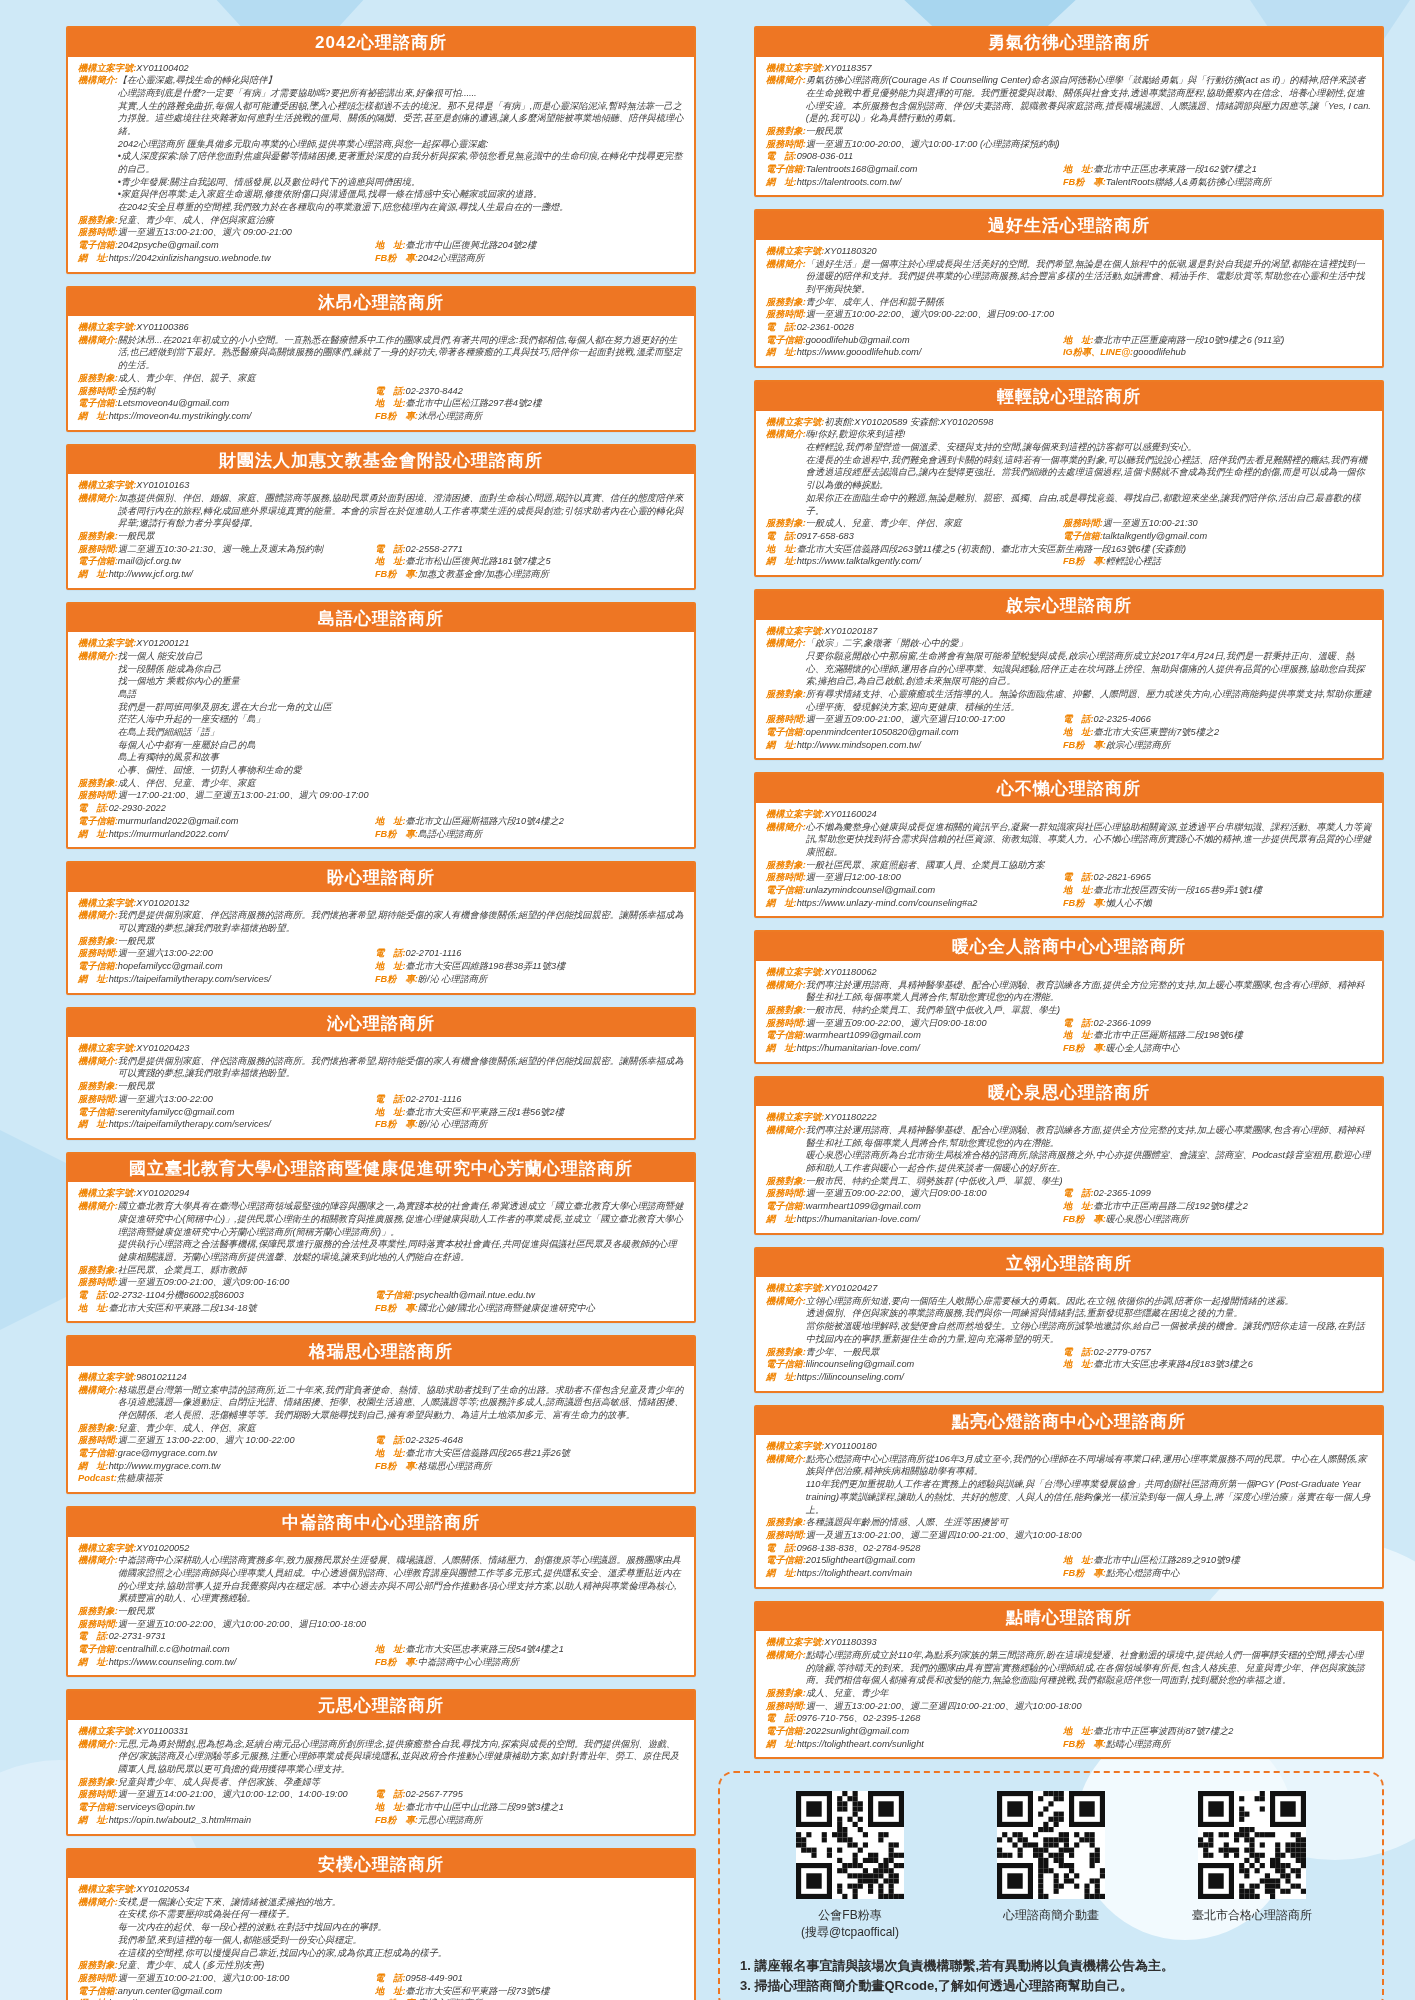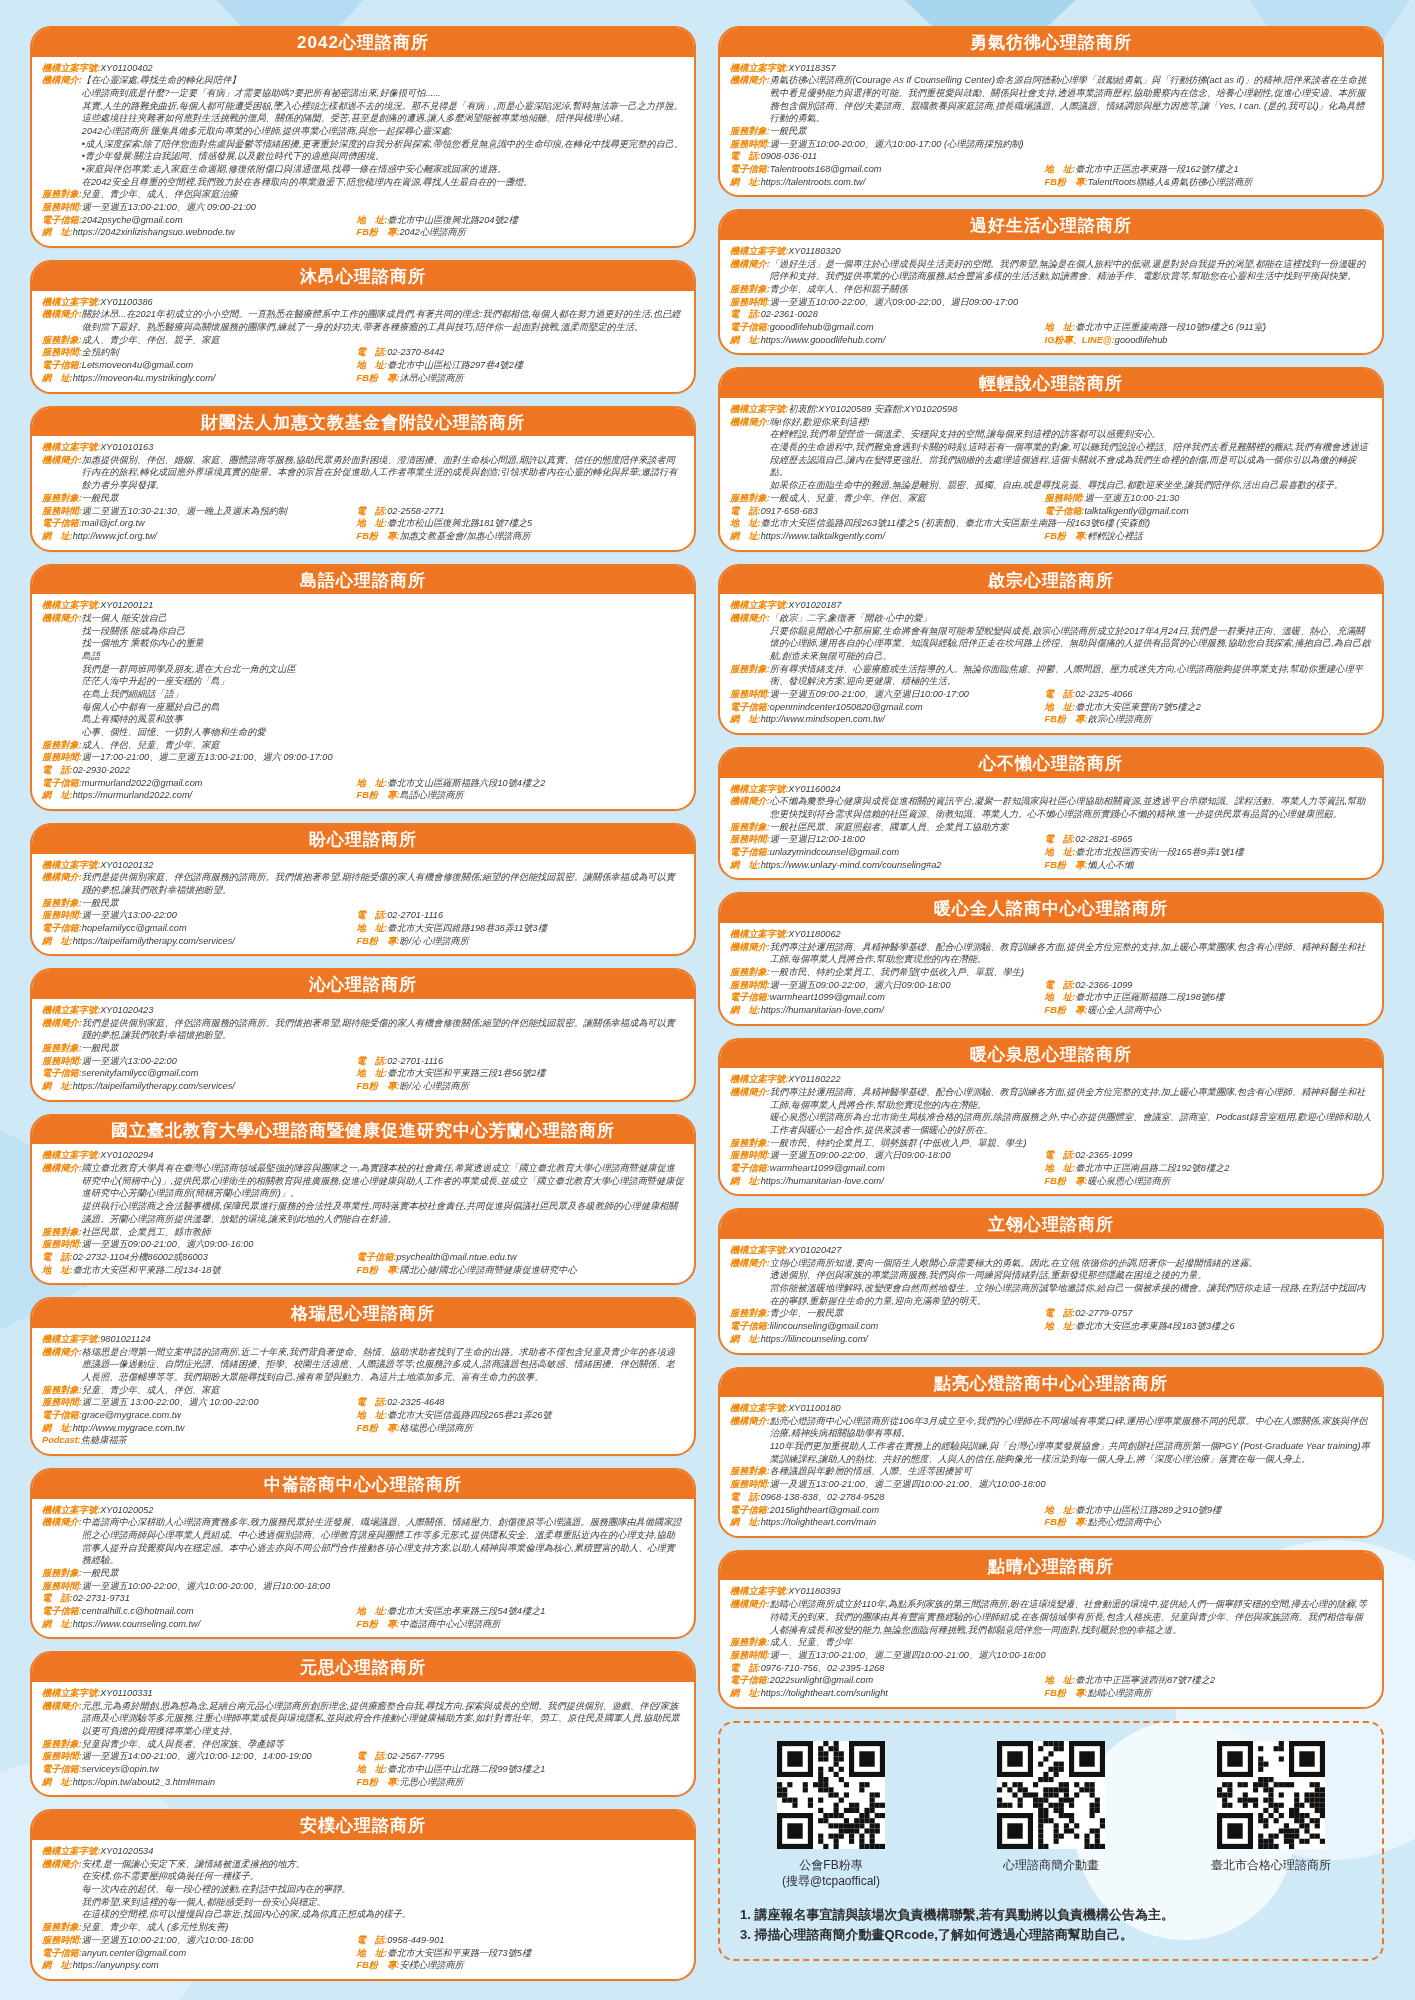--- a/index.html
+++ b/index.html
@@ -15,42 +15,43 @@
   .deco.tri3{left:1230px;top:-30px;width:200px;height:150px;background:#bddff3;clip-path:polygon(50% 100%,0 0,100% 0);}
   .deco.tri4{left:-60px;top:1100px;width:260px;height:260px;background:#bfe1f4;clip-path:polygon(0 0,100% 50%,0 100%);}
   .deco.cloud1{right:-80px;bottom:140px;width:320px;height:320px;border-radius:50%;background:#e8f5fc;}
   .deco.cloud2{right:120px;bottom:60px;width:220px;height:220px;border-radius:50%;background:#f2fafe;}
   .deco.cloud3{left:-90px;bottom:-60px;width:300px;height:300px;border-radius:50%;background:#ddeffa;}
 
   .page{position:relative;z-index:1;display:flex;gap:22px;padding:26px 30px 0 30px;}
   .col{width:666px;display:flex;flex-direction:column;gap:12px;}
 
   .card{
-    background:#ffffff;border:2px solid #ed7b23;border-radius:21px;overflow:hidden;
+    background:#ffffff;border:2px solid #ed7b23;border-radius:2px;overflow:hidden;
     box-shadow:0 1px 0 rgba(0,0,0,0.03);
+    margin-left:36px;
   }
   .card-header{
     background:#ee7623;color:#ffffff;text-align:center;
     font-weight:bold;font-size:17px;line-height:1.15;padding:5px 6px 4px 6px;
     letter-spacing:1px;
   }
   .card-body{padding:5px 10px 7px 10px;font-size:9.2px;line-height:1.38;font-style:italic;}
   .row{display:flex;align-items:flex-start;}
   .cell{display:flex;align-items:flex-start;min-width:0;}
   .row.pair .cell{flex:1 1 0;}
   .row.pair .cell:first-child{flex:0 0 49%;padding-right:6px;box-sizing:border-box;}
   .lbl{color:#f08300;font-weight:bold;white-space:nowrap;}
   .val{flex:1;min-width:0;word-break:break-word;}
   .val .ln{display:block;}
 
   .qr-panel{
     border:2px dashed #ee7623;border-radius:16px;background:transparent;
     padding:18px 20px 14px 20px;
   }
-  .qr-row{display:flex;justify-content:center;gap:70px;align-items:flex-start;}
+  .qr-row{display:flex;justify-content:center;gap:51px;align-items:flex-start;}
   .qr-item{display:flex;flex-direction:column;align-items:center;width:150px;text-align:center;}
   .qr-box{width:108px;height:108px;background:#ffffff;}
   .qr-caption{font-size:12px;margin-top:8px;color:#2e2e2e;white-space:pre-line;line-height:1.35;}
   .qr-notes{margin-top:16px;}
   .qr-note{font-size:13px;font-weight:bold;color:#2e2e2e;line-height:1.55;}
 </style>
 </head>
 <body>
 
 <div class="deco tri1"></div>

